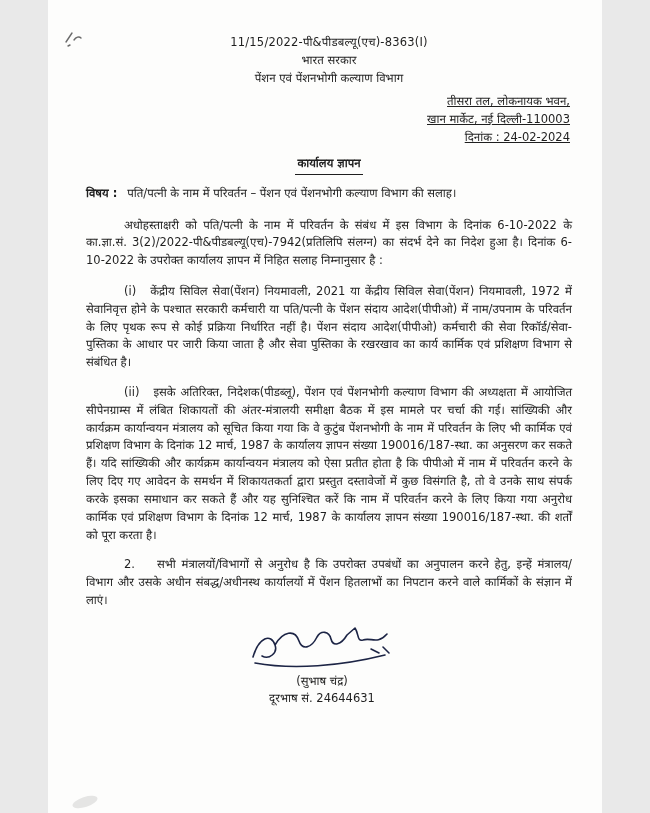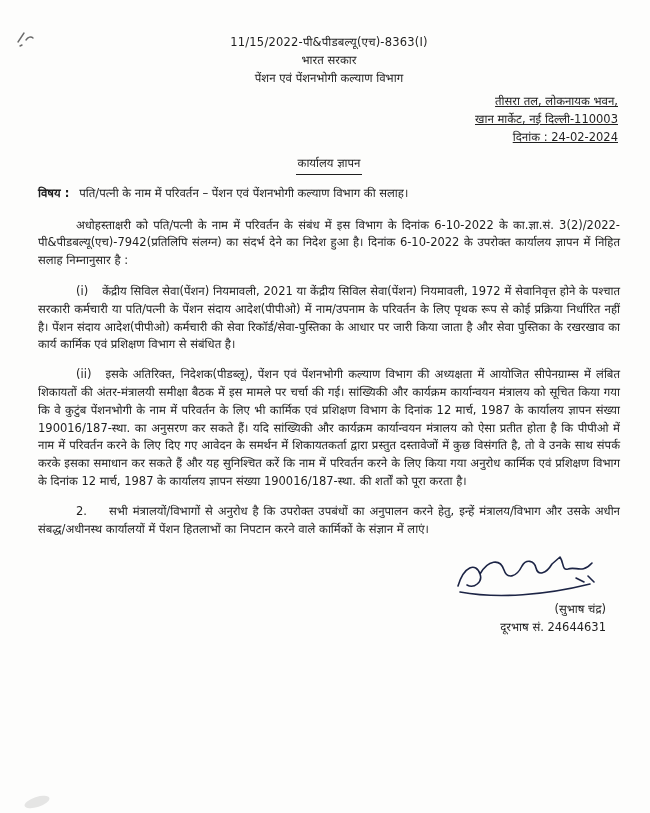--- a/index.html
+++ b/index.html
@@ -2,21 +2,21 @@
 <html lang="hi"><head>
 <meta charset="utf-8">
 <style>
   html, body {
     margin: 0;
     padding: 0;
     background: #e9e9e9;
   }
   .page {
     position: relative;
-    width: 650px;
+    width: 554px;
     height: 813px;
     margin: 0 auto;
     background: #fdfdfc;
     color: #1f1f1f;
     font-family: "DejaVu Sans", "Liberation Sans", sans-serif;
     font-size: 11.5px;
     line-height: 1.55;
     box-sizing: border-box;
     padding: 34px 30px 11px 38px;
     overflow: hidden;
@@ -33,40 +33,40 @@
     text-align: right;
     margin: 6px 2px 4px 0;
     text-decoration: underline;
   }
   .doc-title-wrap {
     text-align: center;
     margin: 8px 0 10px 0;
   }
   .doc-title {
     display: inline-block;
-    font-weight: normal;
+    font-weight: bold;
     border-bottom: 1.2px solid #1f1f1f;
     padding: 0 2px 1px 2px;
     text-align: center;
   }
   .subject-line {
     margin: 0 0 14px 0;
   }
   .subject-label { font-weight: bold; margin-right: 10px; }
   p.para {
     margin: 0 0 13px 0;
     text-align: justify;
     text-indent: 38px;
   }
   p.para-tight { margin-bottom: 12px; }
   .item-label { margin-right: 14px; }
   .num-label { margin-right: 22px; }
   .signature-block {
     margin-top: 2px;
-    text-align: right;
+    text-align: center;
     padding-right: 14px;
   }
   .signature-block .sig-line { line-height: 1.5; }
   .signature-svg { display: inline-block; margin-bottom: -4px; margin-right: 6px; }
   .addressee-block {
     position: absolute;
     left: 38px;
     bottom: 10px;
     text-align: left;
   }

